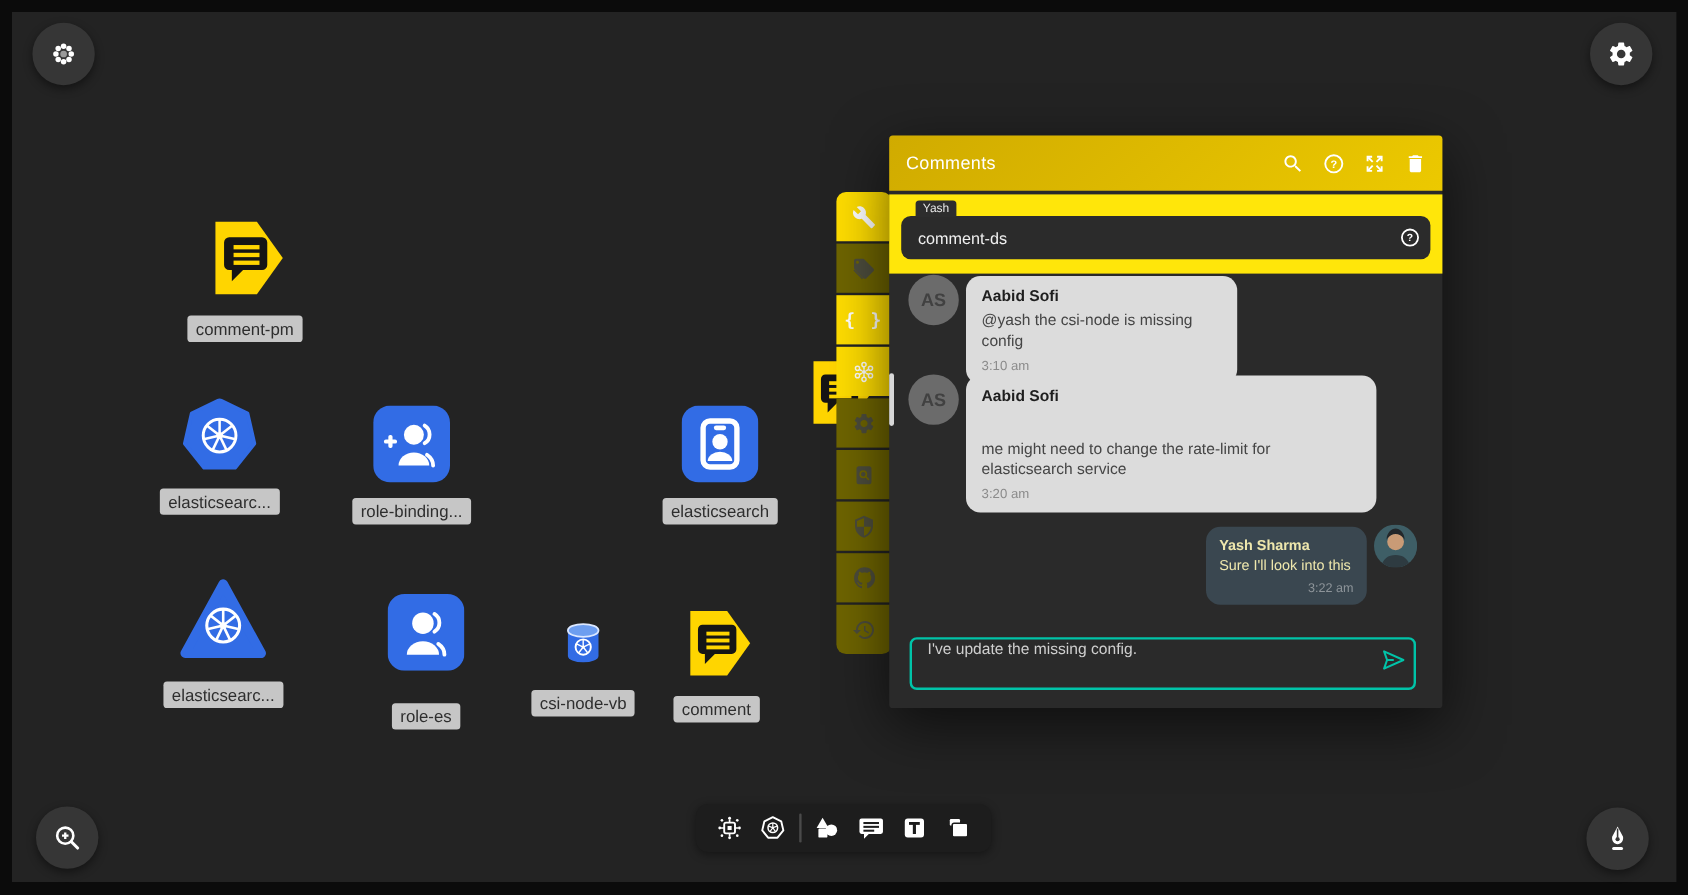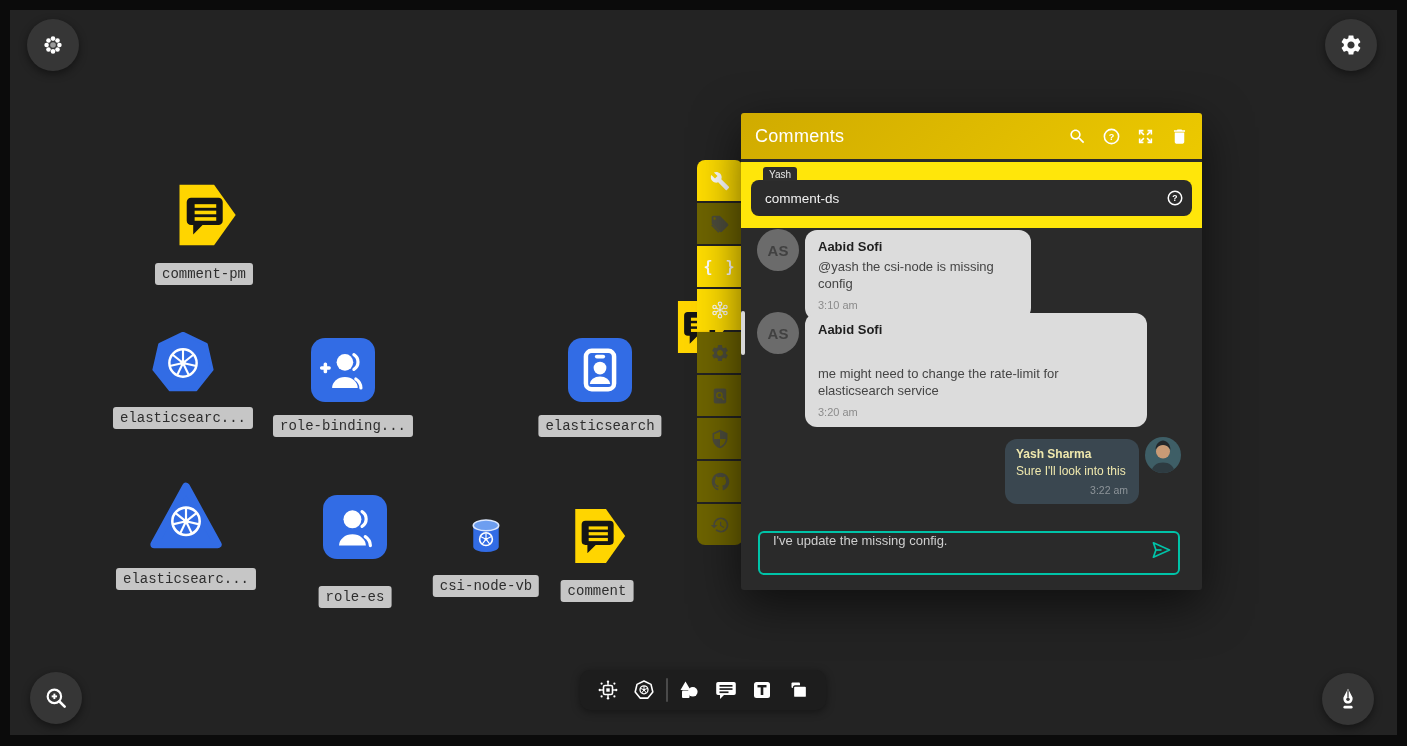--- a/index.html
+++ b/index.html
@@ -10,39 +10,39 @@
 
   
   .fab { position:absolute; width:52px; height:52px; border-radius:50%; background:#363636;
          display:flex; align-items:center; justify-content:center; cursor:pointer;
          box-shadow:0 3px 8px rgba(0,0,0,.45); }
 
   
   .node-icon { position:absolute; }
   .node-label { position:absolute; background:#c6c6c6; color:#2e2e2e; font-size:14px;
                 padding:2px 7px; border-radius:3px; white-space:nowrap; line-height:18px; }
-  .center-x { transform:translateX(-50%);font-family:Liberation Mono, monospace; }
+  .center-x { transform:translateX(-50%); }
 
   
   .node-toolbar { position:absolute; left:687px; top:150px; width:46px; z-index:20; }
   .nt-cell { width:46px; height:41px; margin-bottom:2px; display:flex; align-items:center;
              justify-content:center; cursor:pointer; }
   .nt-cell.on  { background:#ffdd00; color:#fff; }
   .nt-cell.off { background:#6e6400; color:#4c4c3c; }
   .nt-cell:first-child { border-radius:8px 8px 0 0; }
   .nt-cell:last-child  { border-radius:0 0 8px 8px; margin-bottom:0; }
   .braces { font-size:15px; font-weight:bold; letter-spacing:2px; font-family:"DejaVu Sans Mono", monospace; }
 
   
   .panel { position:absolute; left:731px; top:103px; width:461px; height:477px; background:#2a2a2a;
            z-index:30; box-shadow:0 14px 48px rgba(0,0,0,.6); border-radius:3px; }
   .panel-header { position:absolute; left:0; top:0; right:0; height:46px; border-radius:3px 3px 0 0;
                   background:linear-gradient(135deg,#d0ab00,#ecc900);
                   display:flex; align-items:center; padding:0 14px; }
-  .panel-title { color:#fff; font-size:18px; letter-spacing:.3px; flex:1; }
+  .panel-title { color:#fff; font-size:15px; letter-spacing:.3px; flex:1; }
   .hicon { width:34px; height:30px; display:flex; align-items:center; justify-content:center;
            color:#fff; cursor:pointer; }
   .name-section { position:absolute; left:0; top:49px; right:0; height:66px; background:#ffe60a; }
   .dark-input { position:absolute; left:10px; right:10px; top:18px; height:36px; background:#2b2b2b;
                 border-radius:8px; display:flex; align-items:center; }
   .dark-input input { flex:1; background:transparent; border:none; outline:none; color:#f0f0f0;
                       font-size:13.5px; padding:0 14px; font-family:inherit; }
   .name-tab { position:absolute; left:12px; top:-13px; background:#2d2d2d; color:#e6e6e6;
               font-size:10px; padding:2px 6px 1px; border-radius:3px 3px 0 0; }
 

